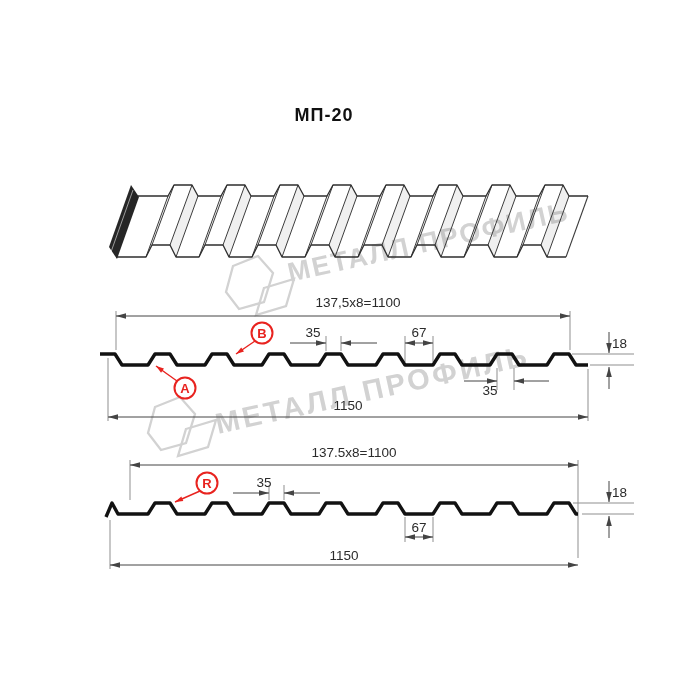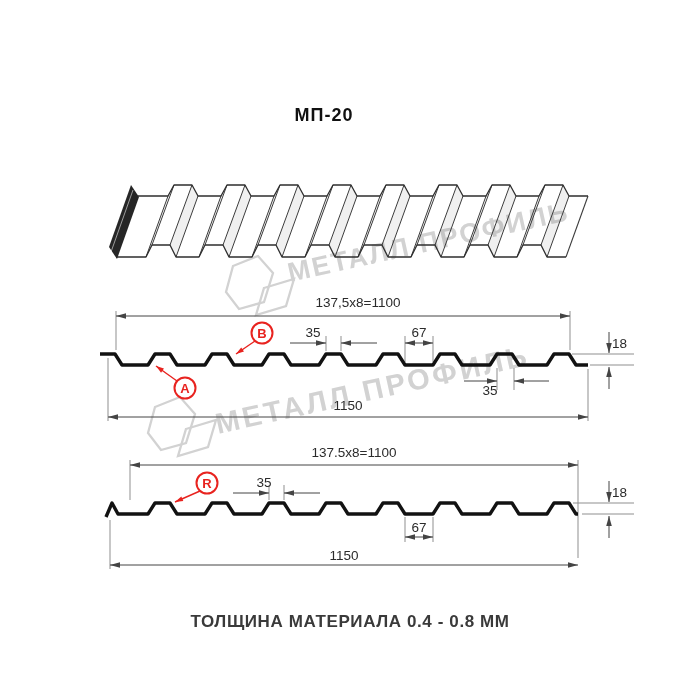--- a/index.html
+++ b/index.html
@@ -181,14 +181,13 @@
 
       <g>
         <line class="redlead" x1="200" y1="491" x2="175" y2="502" marker-end="url(#mRed)"></line>
         <circle class="red" cx="207" cy="483" r="10.5"></circle>
         <text class="redtxt" x="207" y="488">R</text>
       </g>
     </g>
   </svg>
 
   <div class="subtitle">МП-20</div>
-  <div class="footer">ТОЛЩИНА МАТЕРИАЛА 0.4 - 0.8 ММ</div>
 </div>
 
 </body></html>

